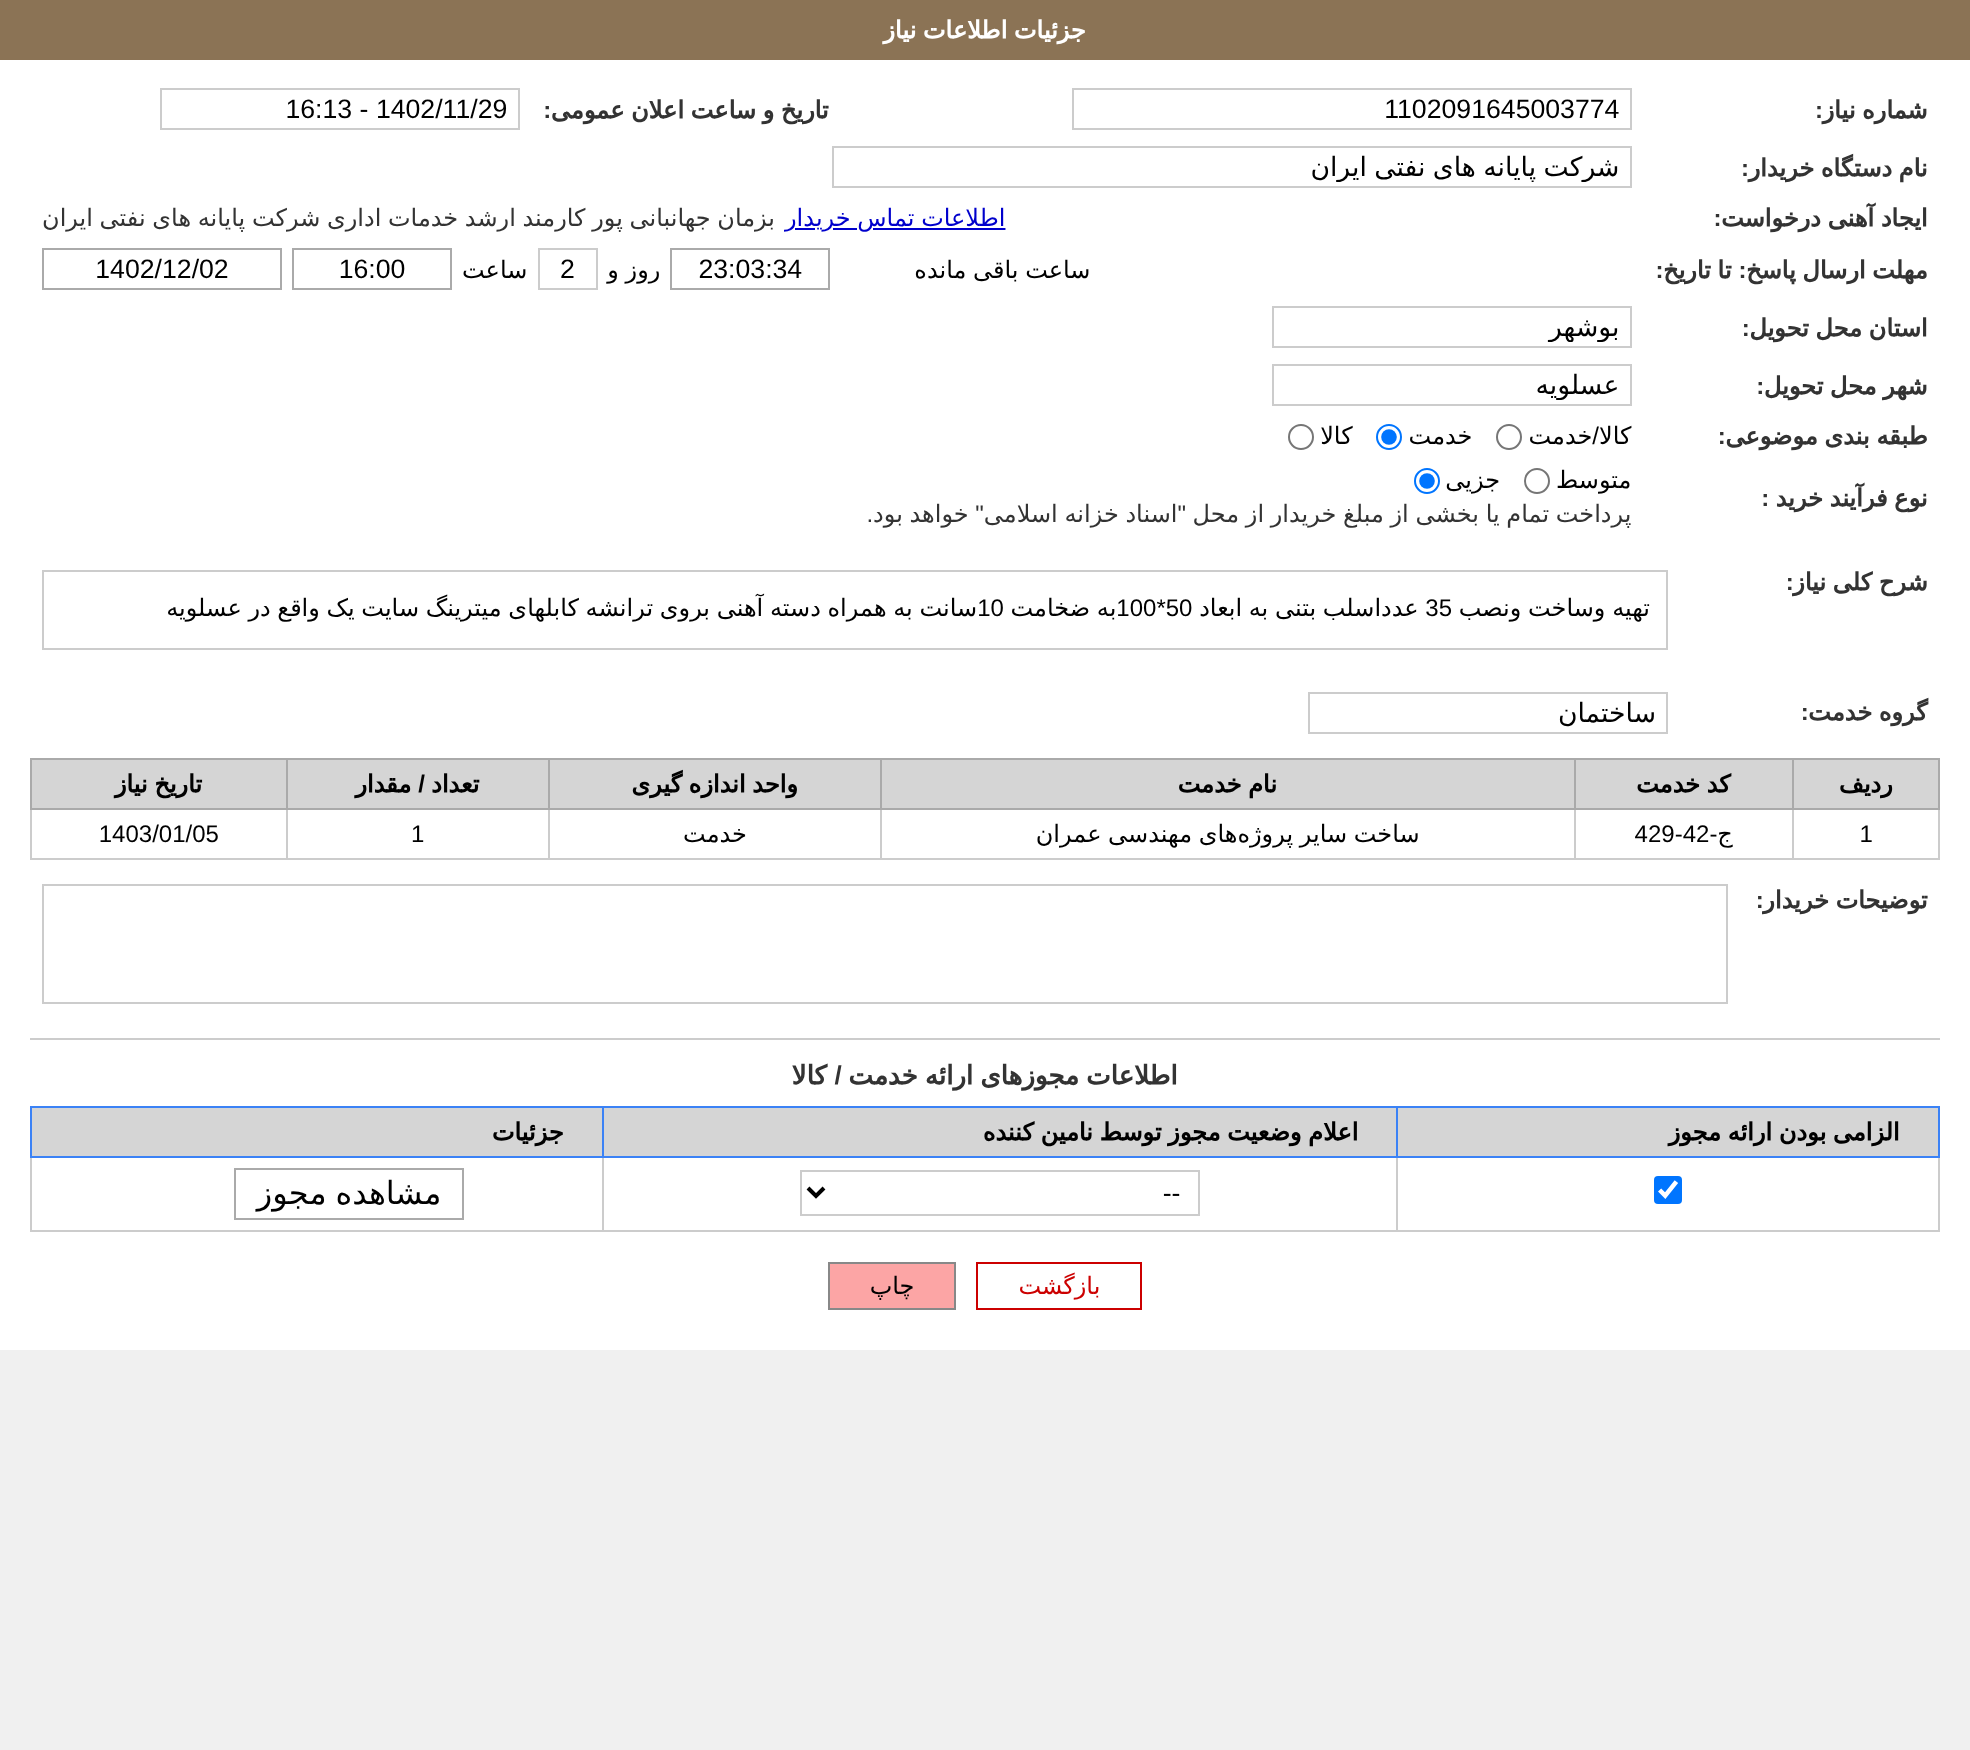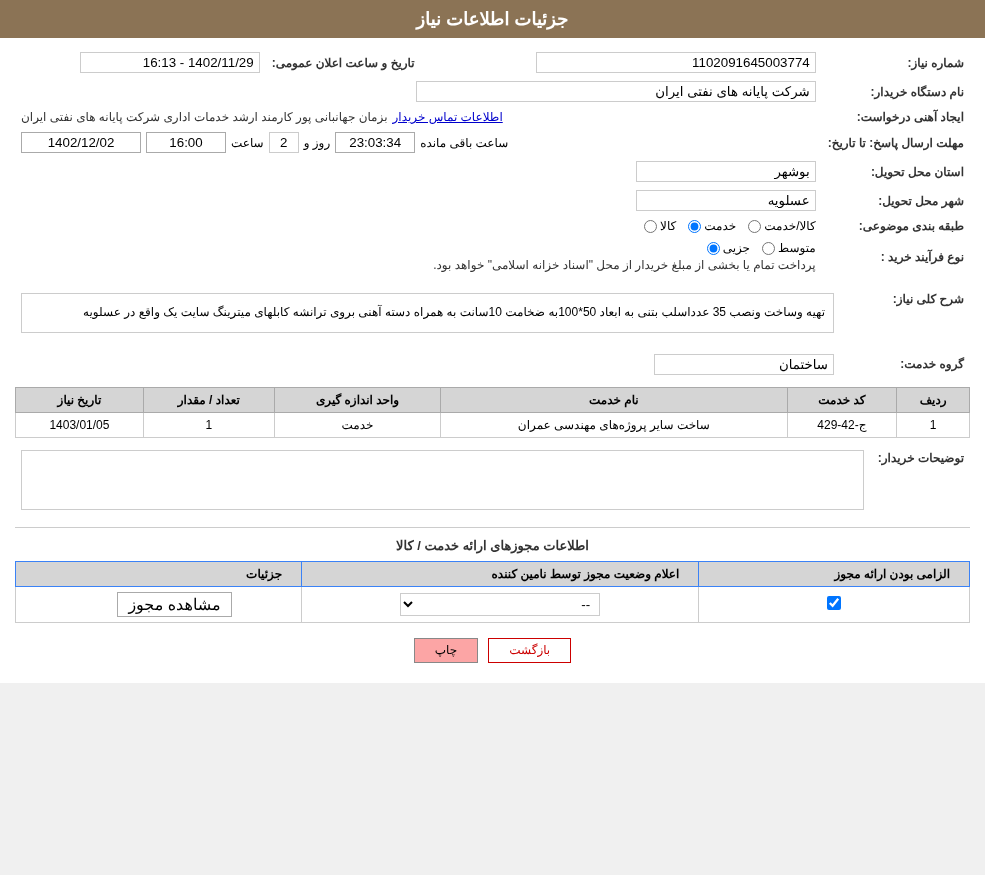--- a/index.html
+++ b/index.html
@@ -12,21 +12,21 @@
     .page-wrapper {
       width: 985px;
       margin: 0 auto;
       background: #fff;
     }
     .header-bar {
       background: #8B7355;
       color: #fff;
       text-align: center;
       padding: 8px 10px;
-      font-size: 18px;
+      font-size: 12px;
       font-weight: bold;
     }
     .content-area {
       padding: 10px 15px;
     }
     .info-table {
       width: 100%;
       border-collapse: collapse;
       margin-bottom: 8px;
     }
@@ -195,33 +195,34 @@
       padding: 4px 20px;
       cursor: pointer;
       font-family: Tahoma, Arial, sans-serif;
       font-size: 12px;
     }
     .btn-back {
       background: #fff;
       border: 1px solid #cc0000;
       padding: 4px 20px;
       cursor: pointer;
-      font-family: Liberation Serif, serif;
+      font-family: Liberation Sans, sans-serif;
       font-size: 12px;
       color: #cc0000;
     }
     .main-content {
       position: relative;
     }
     .checkbox-field {
       width: 14px;
       height: 14px;
     }
     .timer-label {
       white-space: nowrap;
+      margin-left: 37px;
     }
   </style>
 </head>
 <body>
 
 <div class="page-wrapper">
   <div class="header-bar">
     <span>جزئیات اطلاعات نیاز</span>
   </div>
 

